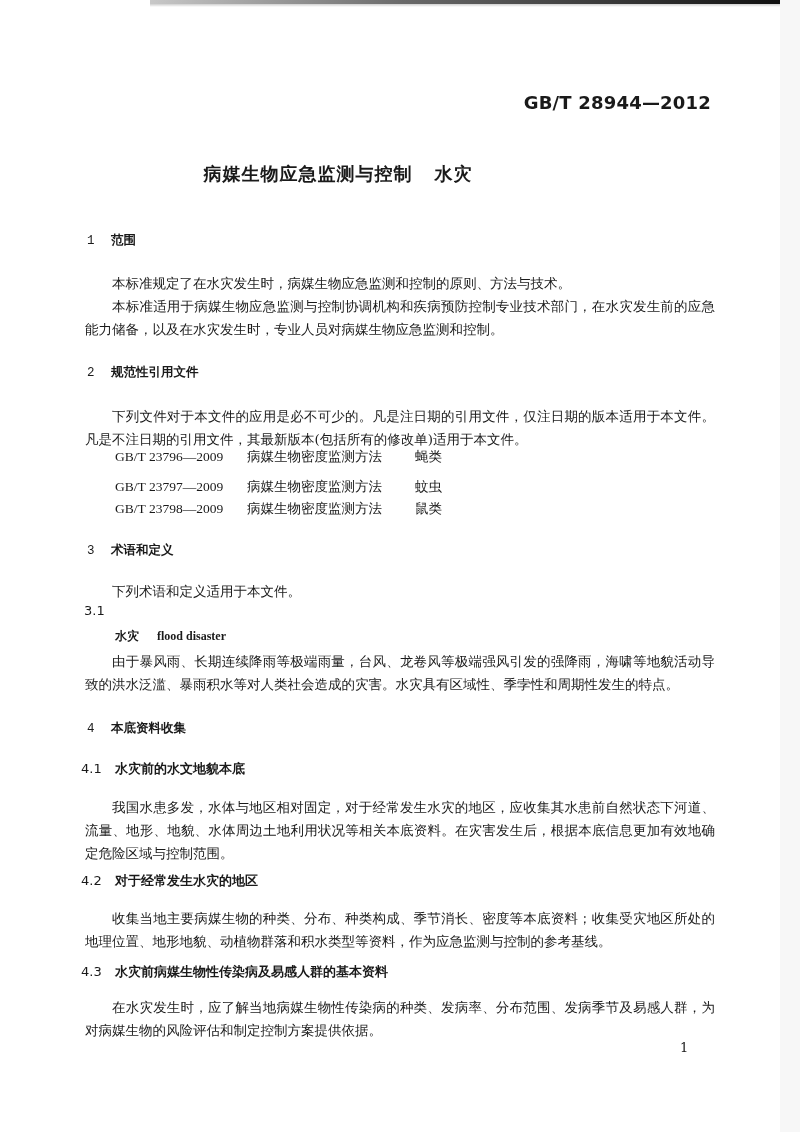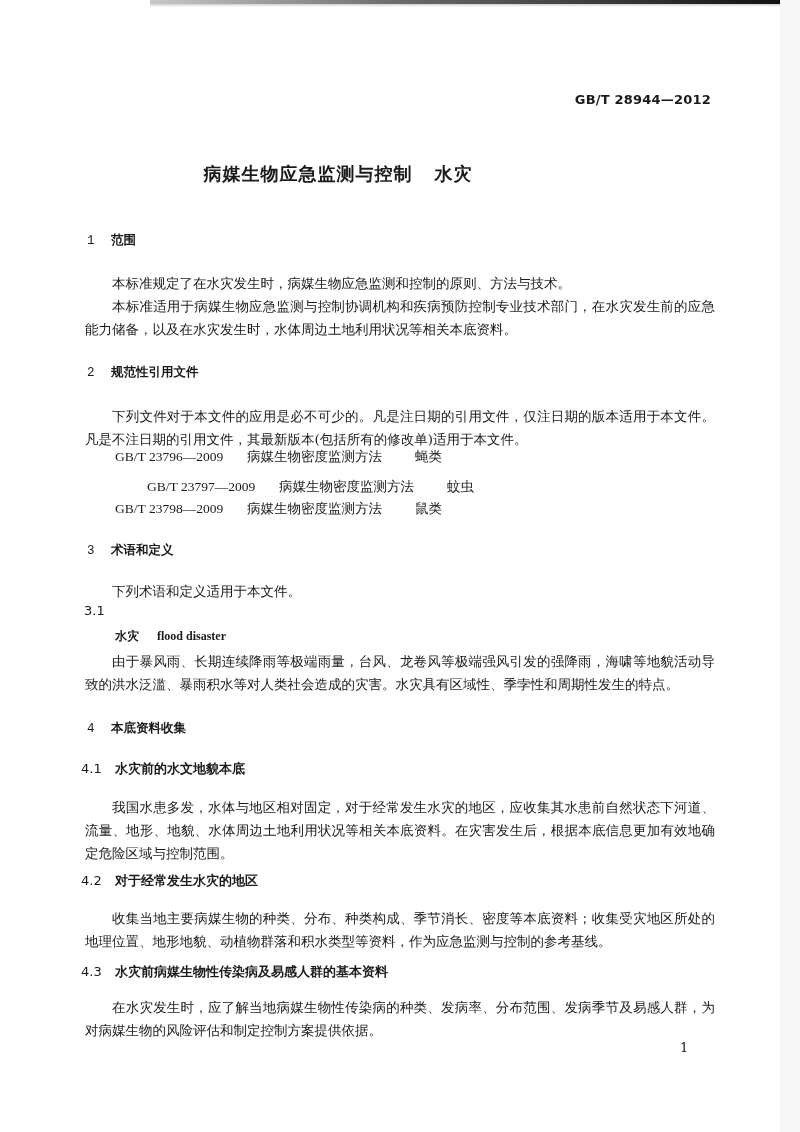--- a/index.html
+++ b/index.html
@@ -38,21 +38,21 @@
       width: 20px;
       height: 1132px;
       background: #f7f7f7;
     }
     .std-code {
       position: absolute;
       top: 92px;
       right: 89px;
       font-family: "DejaVu Sans", "Liberation Sans", sans-serif;
       font-weight: bold;
-      font-size: 13px;
+      font-size: 18px;
       letter-spacing: 0.2px;
     }
     .doc-title {
       position: absolute;
       top: 162px;
       left: 0;
       width: 676px;
       text-align: center;
       font-family: "DejaVu Sans", "Liberation Sans", sans-serif;
       font-weight: bold;
@@ -127,30 +127,30 @@
 <div class="std-code">GB/T 28944—2012</div>
 
 <div class="doc-title">
   <span>病媒生物应急监测与控制</span><span class="gap"></span><span>水灾</span>
 </div>
 
 <div class="h1" style="top:232px;">
   <span class="num">1</span><span>范围</span>
 </div>
 <div class="para" style="top:272px;">本标准规定了在水灾发生时，病媒生物应急监测和控制的原则、方法与技术。</div>
-<div class="para" style="top:295px;">本标准适用于病媒生物应急监测与控制协调机构和疾病预防控制专业技术部门，在水灾发生前的应急能力储备，以及在水灾发生时，水体周边土地利用状况等相关本底资料。</div>
+<div class="para" style="top:295px;">本标准适用于病媒生物应急监测与控制协调机构和疾病预防控制专业技术部门，在水灾发生前的应急能力储备，以及在水灾发生时，专业人员对病媒生物应急监测和控制。</div>
 
 <div class="h1" style="top:364px;">
   <span class="num">2</span><span>规范性引用文件</span>
 </div>
 <div class="para" style="top:405px;">下列文件对于本文件的应用是必不可少的。凡是注日期的引用文件，仅注日期的版本适用于本文件。凡是不注日期的引用文件，其最新版本(包括所有的修改单)适用于本文件。</div>
 <div class="ref-row" style="top:448px;">
   <span class="code">GB/T 23796—2009</span><span class="ttl">病媒生物密度监测方法</span><span>蝇类</span>
 </div>
-<div class="ref-row" style="top:478px;margin-left:32px;">
+<div class="ref-row" style="top:478px;">
   <span class="code">GB/T 23797—2009</span><span class="ttl">病媒生物密度监测方法</span><span>蚊虫</span>
 </div>
 <div class="ref-row" style="top:500px;">
   <span class="code">GB/T 23798—2009</span><span class="ttl">病媒生物密度监测方法</span><span>鼠类</span>
 </div>
 
 <div class="h1" style="top:542px;">
   <span class="num">3</span><span>术语和定义</span>
 </div>
 <div class="para" style="top:580px;">下列术语和定义适用于本文件。</div>

